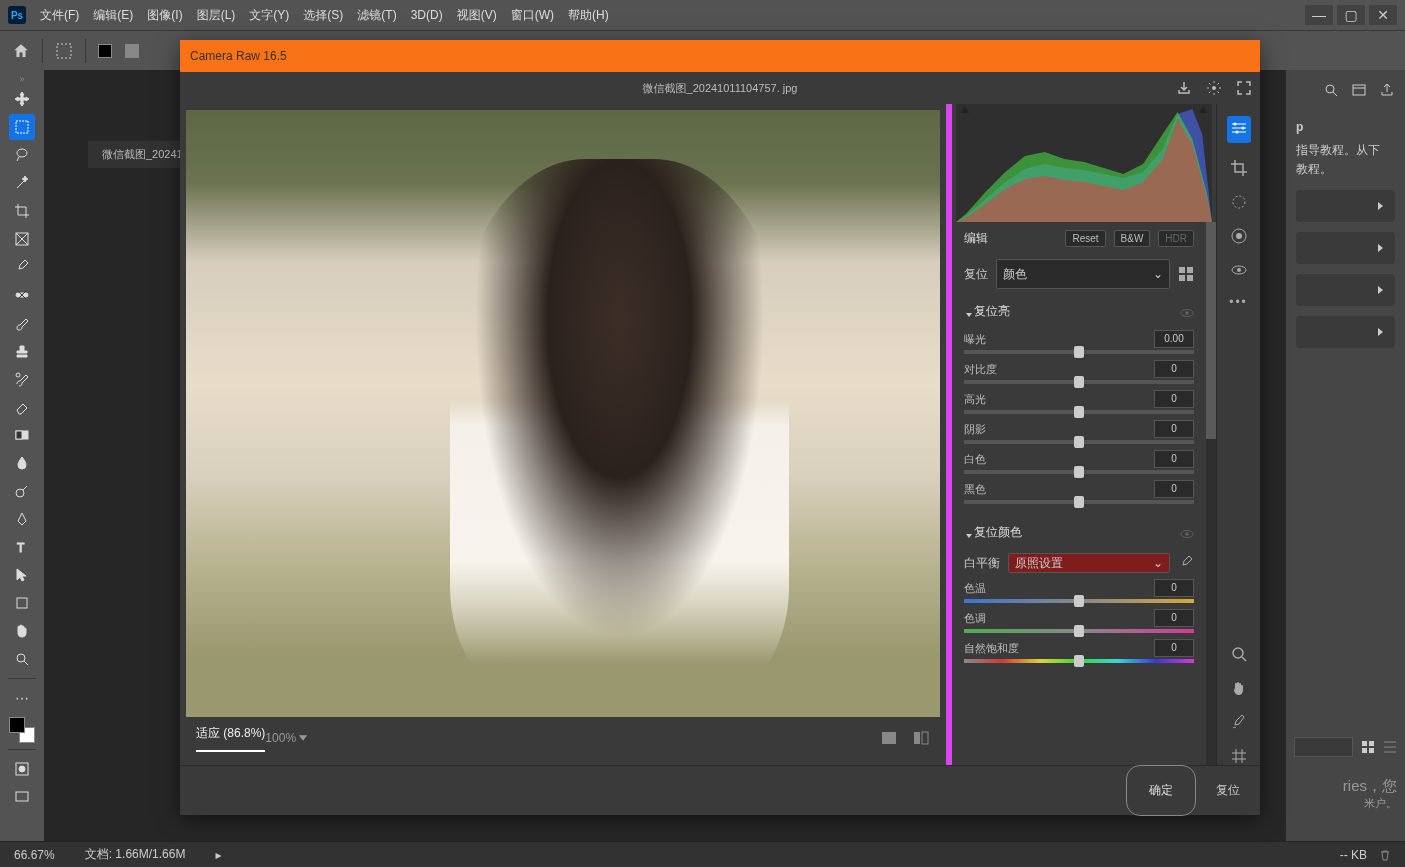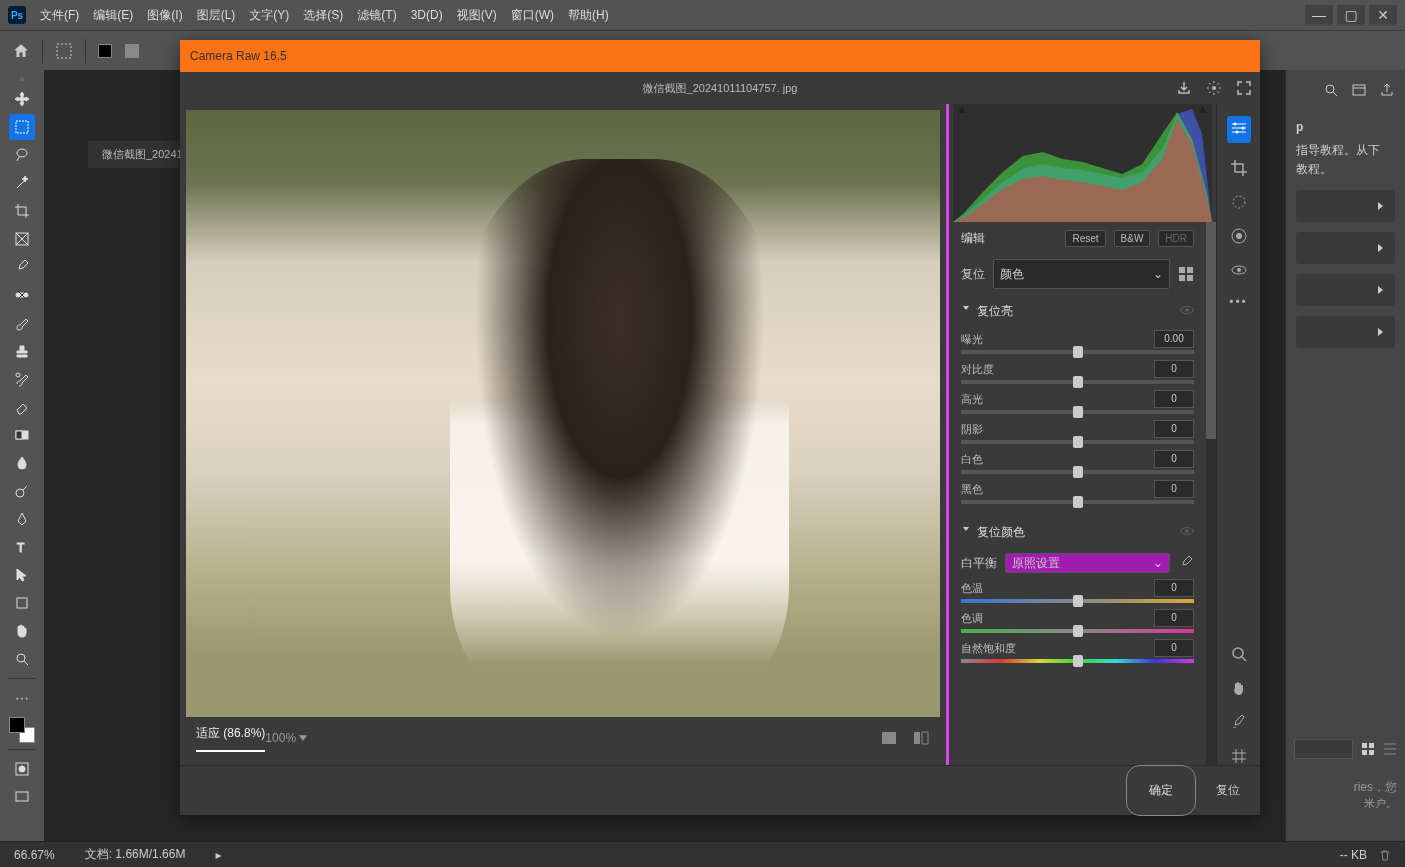--- a/index.html
+++ b/index.html
@@ -37,45 +37,45 @@
 .cr-preview{flex:1;background:#3a3a3a;display:flex;flex-direction:column;padding:6px}
 .cr-image{flex:1;background:linear-gradient(180deg,#5d6843 0%,#6b7350 12%,#d6cdbc 25%,#e8ddc9 45%,#d9d0be 60%,#b8b390 75%,#9a986f 90%);position:relative;overflow:hidden}
 .cr-image::before{content:"";position:absolute;left:35%;top:8%;width:45%;height:88%;background:radial-gradient(ellipse at 50% 30%,#3c2f28 0%,#2b211c 30%,transparent 60%),linear-gradient(180deg,transparent 45%,#f5f1ea 50%,#f8f4ed 75%,transparent 95%);border-radius:40% 40% 20% 20%}
 .cr-zoombar{height:42px;display:flex;align-items:center;gap:0;padding:0 10px}
 .cr-zoombar .zfit{border-bottom:2px solid #fff;padding-bottom:8px;color:#eee}
 .cr-zoombar .zpct{color:#999}
 .cr-zoombar .zdrop{width:14px;height:14px}
 .cr-zoombar .ricons{margin-left:auto;display:flex;gap:14px}
 .cr-zoombar .ricons svg{width:18px;height:18px;fill:#888}
 
-.cr-side{width:270px;background:#3a3a3a;border-left:3px solid #d946ef;display:flex;flex-direction:column;overflow:hidden}
+.cr-side{width:270px;background:#3a3a3a;border-left:6px solid #d946ef;display:flex;flex-direction:column;overflow:hidden}
 .cr-histo{height:118px;position:relative;background:#2f2f2f;margin:0 4px}
 .cr-histo svg{width:100%;height:100%}
 .cr-edit-head{display:flex;align-items:center;padding:8px 12px;gap:8px}
 .cr-edit-head .lbl{flex:1;color:#ddd}
 .cr-edit-head .btn{background:#2a2a2a;border:1px solid #555;padding:2px 6px;font-size:10px;color:#bbb;border-radius:2px}
 .cr-edit-head .btn.dis{color:#666}
 .cr-profile{display:flex;align-items:center;gap:8px;padding:4px 12px}
 .cr-profile .sel{flex:1;background:#2a2a2a;border:1px solid #555;height:30px;display:flex;align-items:center;padding:0 6px;justify-content:space-between;border-radius:2px}
 .cr-profile .grid-ico{width:16px;height:16px}
 .cr-section{padding:6px 12px}
-.cr-section-head{display:flex;align-items:flex-start;gap:6px;padding:4px 0}
+.cr-section-head{display:flex;align-items:flex-end;gap:0;padding:4px 0}
 .cr-section-head .chev{width:10px;height:10px}
 .cr-section-head .title{flex:1;color:#ddd;font-size:12px}
 .cr-section-head .eye{width:14px;height:14px;opacity:.5}
 .slider-row{display:flex;align-items:center;margin-top:6px}
 .slider-row .slabel{width:70px;color:#bbb;font-size:11px}
 .slider-row .sval{width:40px;height:18px;background:#2a2a2a;border:1px solid #555;text-align:center;font-size:10px;line-height:16px;margin-left:auto}
 .slider-track{height:4px;background:#555;position:relative;margin:2px 0 4px 0}
 .slider-track.grad-temp{background:linear-gradient(90deg,#3876d6,#888,#d6a838)}
 .slider-track.grad-tint{background:linear-gradient(90deg,#4caf50,#888,#d63898)}
 .slider-track.grad-sat{background:linear-gradient(90deg,#888,#d63838,#d6d638,#38d638,#38d6d6,#3838d6,#d638d6)}
 .slider-thumb{position:absolute;left:50%;top:-4px;width:10px;height:12px;background:#ccc;border-radius:2px;transform:translateX(-50%)}
 .cr-section .wbrow{display:flex;align-items:center;gap:8px;margin-top:8px}
-.cr-section .wbrow .sel{flex:1;background:#a21caf;border:1px solid #555;height:20px;display:flex;align-items:center;padding:0 6px;justify-content:space-between;border-radius:2px;font-size:11px}
+.cr-section .wbrow .sel{flex:1;background:#7f1d1d;border:1px solid #555;height:20px;display:flex;align-items:center;padding:0 6px;justify-content:space-between;border-radius:2px;font-size:11px}
 .cr-scroll{width:10px;background:#2f2f2f;position:relative}
 .cr-scroll .thumb-s{position:absolute;top:0;width:100%;height:40%;background:#5a5a5a}
 .cr-tools{width:44px;background:#3a3a3a;border-left:1px solid #2a2a2a;display:flex;flex-direction:column;align-items:center;padding-top:12px;gap:16px}
 .cr-tools svg{width:18px;height:18px;fill:#aaa}
 .cr-tools .sel-tool{background:#1473e6;border-radius:3px;padding:3px}
 .cr-tools .sel-tool svg{fill:#fff}
 .cr-tools .tdots{letter-spacing:2px;color:#aaa}
 .cr-footer{height:50px;background:#3a3a3a;border-top:1px solid #2a2a2a;display:flex;align-items:center;justify-content:flex-end;gap:20px;padding:0 20px}
 .cr-footer .okbtn{border:1px solid #888;border-radius:14px;padding:16px 22px;color:#ddd}
 .cr-footer .cancel{color:#ccc}
@@ -313,21 +313,21 @@
       <svg width="14" height="14">
           <rect x="1" y="1" width="5" height="5" fill="#ccc"></rect>
           <rect x="8" y="1" width="5" height="5" fill="#ccc"></rect>
           <rect x="1" y="8" width="5" height="5" fill="#ccc"></rect>
           <rect x="8" y="8" width="5" height="5" fill="#ccc"></rect>
         </svg>
       <svg width="14" height="14">
           <path d="M1 2h12M1 7h12M1 12h12" stroke="#888"></path>
         </svg>
     </div>
-    <div style="font-size:12px;color:#999;margin-top:20px;text-align:right">ries，您</div>
+    <div style="font-size:15px;color:#999;margin-top:20px;text-align:right">ries，您</div>
     <div style="font-size:11px;color:#999;text-align:right">米户。</div>
   </div>
 </div>
 
 <div class="statusbar">
   <span>66.67%</span>
   <span>文档: 1.66M/1.66M</span>
   <span>▸</span>
   <div class="sb-right">
     <span>-- KB</span>

